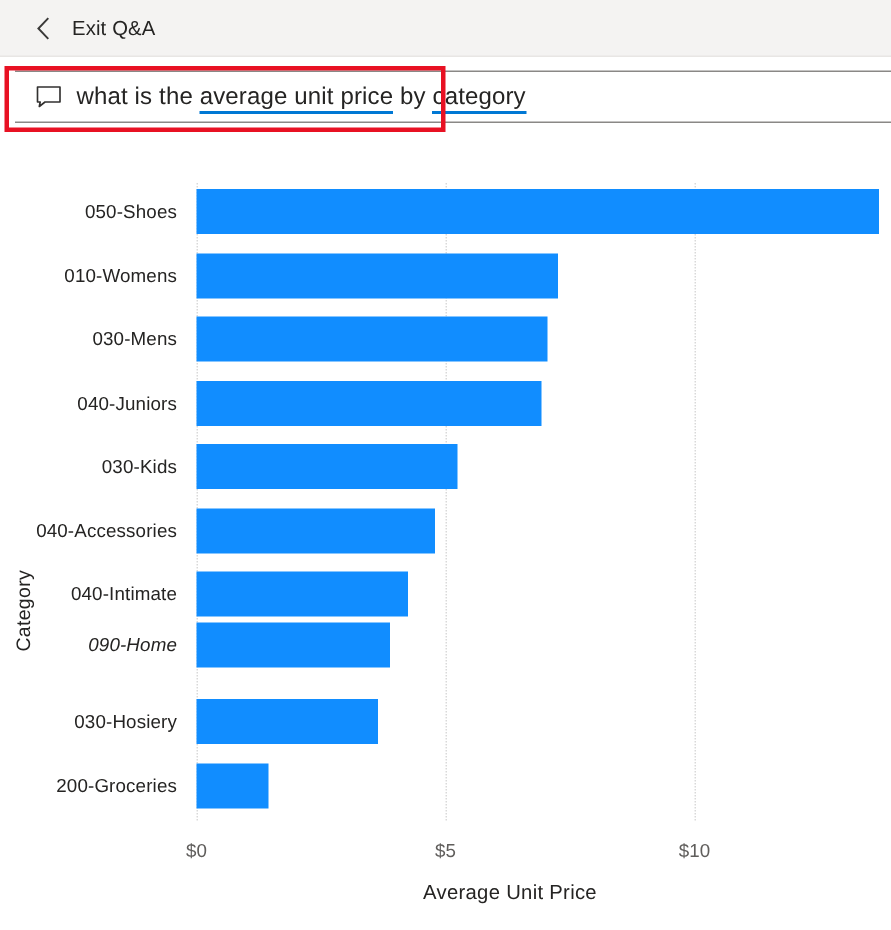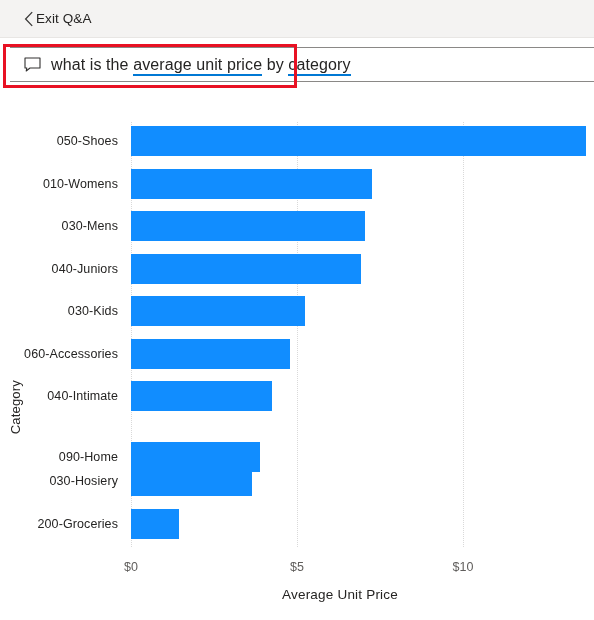--- a/index.html
+++ b/index.html
@@ -27,20 +27,21 @@
     align-items: center;
   }
   .back-chevron {
     margin-left: 22px;
     width: 14px; height: 16px;
     display: flex; align-items: center; justify-content: center;
     color: #3b3a39;
   }
   .back-chevron svg { display: block; }
   .exit-label {
+    margin-left: 12px;
     font-size: 13.5px;
     color: #252423;
     letter-spacing: 0.1px;
   }
 
   
   .red-box {
     position: absolute;
     left: 3px; top: 44px;
     width: 294px; height: 44px;
@@ -212,28 +213,28 @@
         </div>
         <div class="bar-row" style="top: 159.5px;">
           <div class="cat-label">040-Juniors</div>
           <div class="bar" style="width: 230.076px; background: rgb(17, 141, 255);"></div>
         </div>
         <div class="bar-row" style="top: 202px; text-decoration: underline;">
           <div class="cat-label">030-Kids</div>
           <div class="bar" style="width: 173.968px; background: rgb(17, 141, 255);"></div>
         </div>
         <div class="bar-row" style="top: 244.5px;">
-          <div class="cat-label">060-Accessories</div>
+          <div class="cat-label">040-Accessories</div>
           <div class="bar" style="width: 159.028px; background: rgb(17, 141, 255);"></div>
         </div>
         <div class="bar-row" style="top: 287px;">
           <div class="cat-label">040-Intimate</div>
           <div class="bar" style="width: 141.1px; background: rgb(17, 141, 255);"></div>
         </div>
-        <div class="bar-row" style="top: 348px;">
+        <div class="bar-row" style="top: 321px; font-style: italic;">
           <div class="cat-label">090-Home</div>
           <div class="bar" style="width: 129.148px; background: rgb(17, 141, 255);"></div>
         </div>
         <div class="bar-row" style="top: 372px;">
           <div class="cat-label">030-Hosiery</div>
           <div class="bar" style="width: 120.848px; background: rgb(17, 141, 255);"></div>
         </div>
         <div class="bar-row" style="top: 414.5px;">
           <div class="cat-label">200-Groceries</div>
           <div class="bar" style="width: 48.14px; background: rgb(17, 141, 255);"></div>

